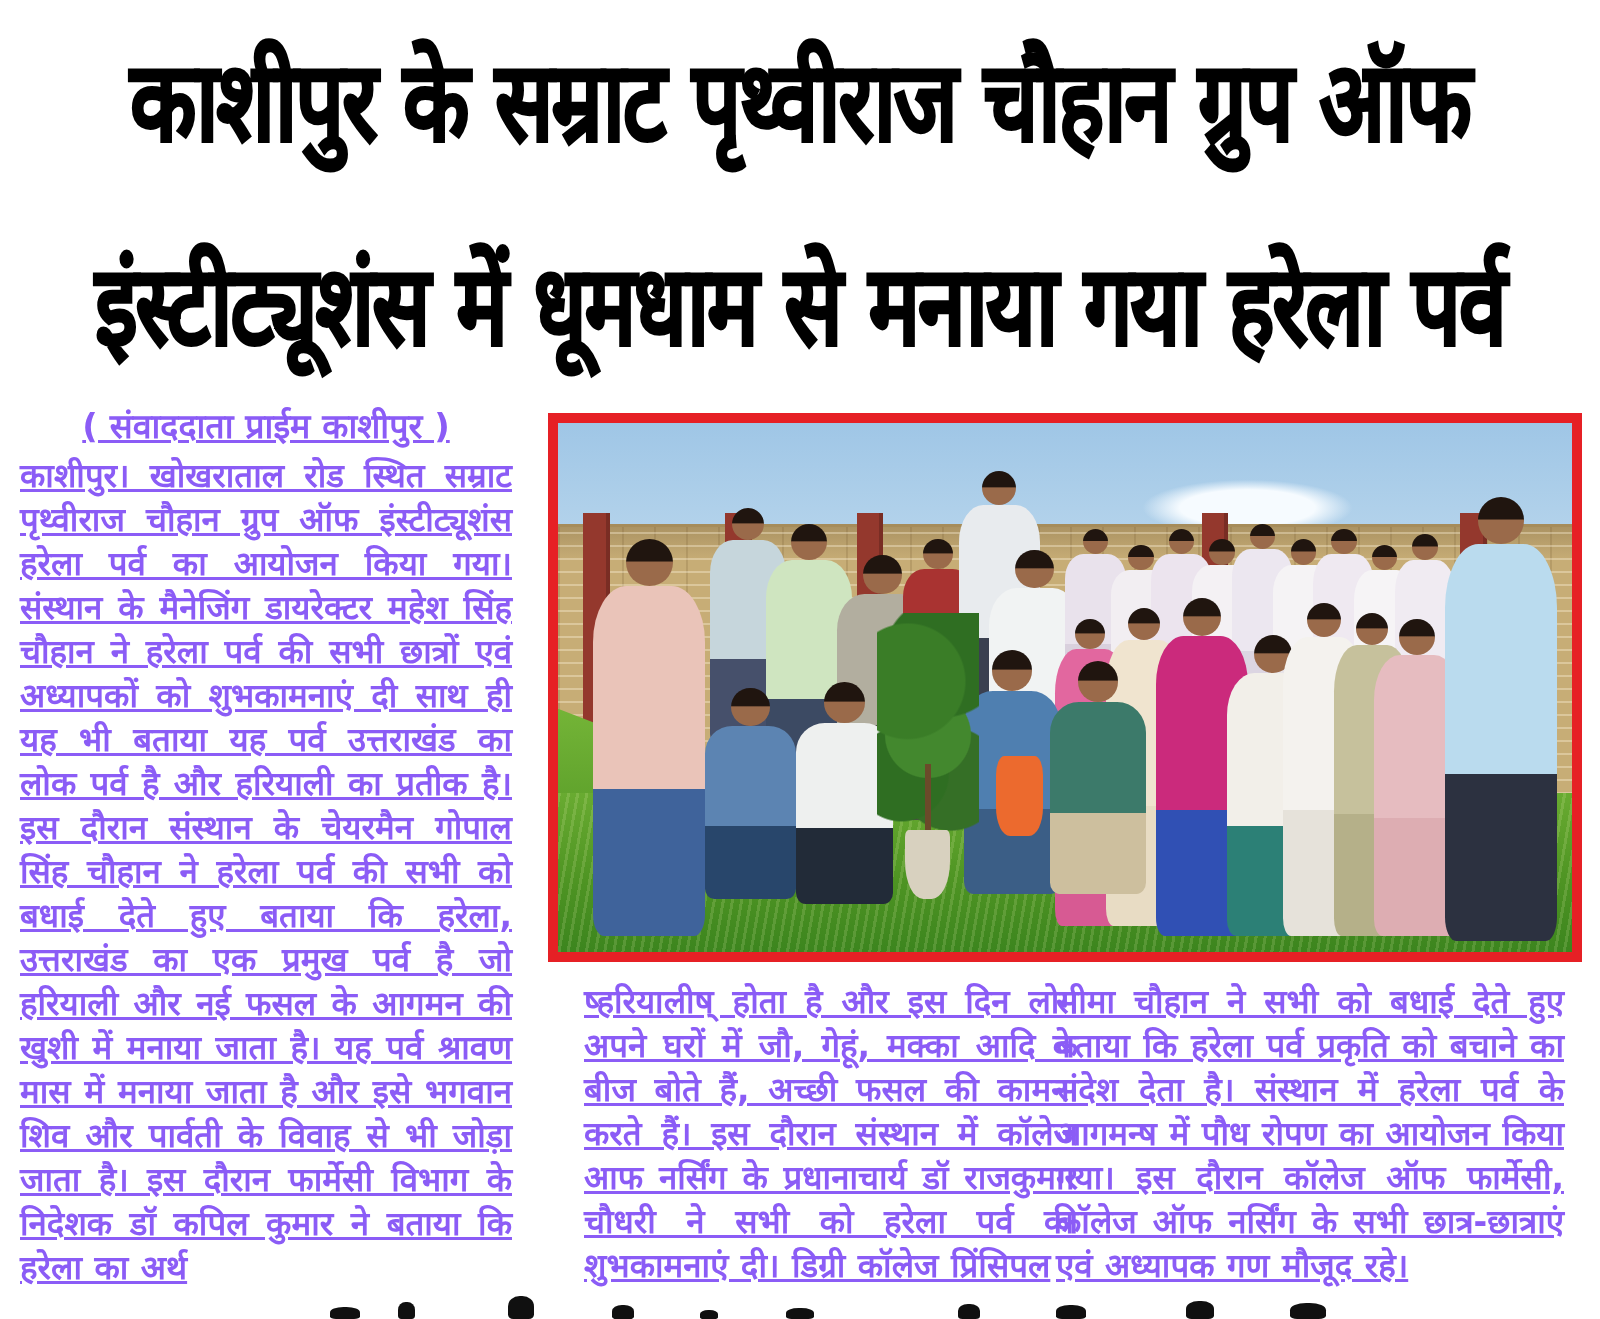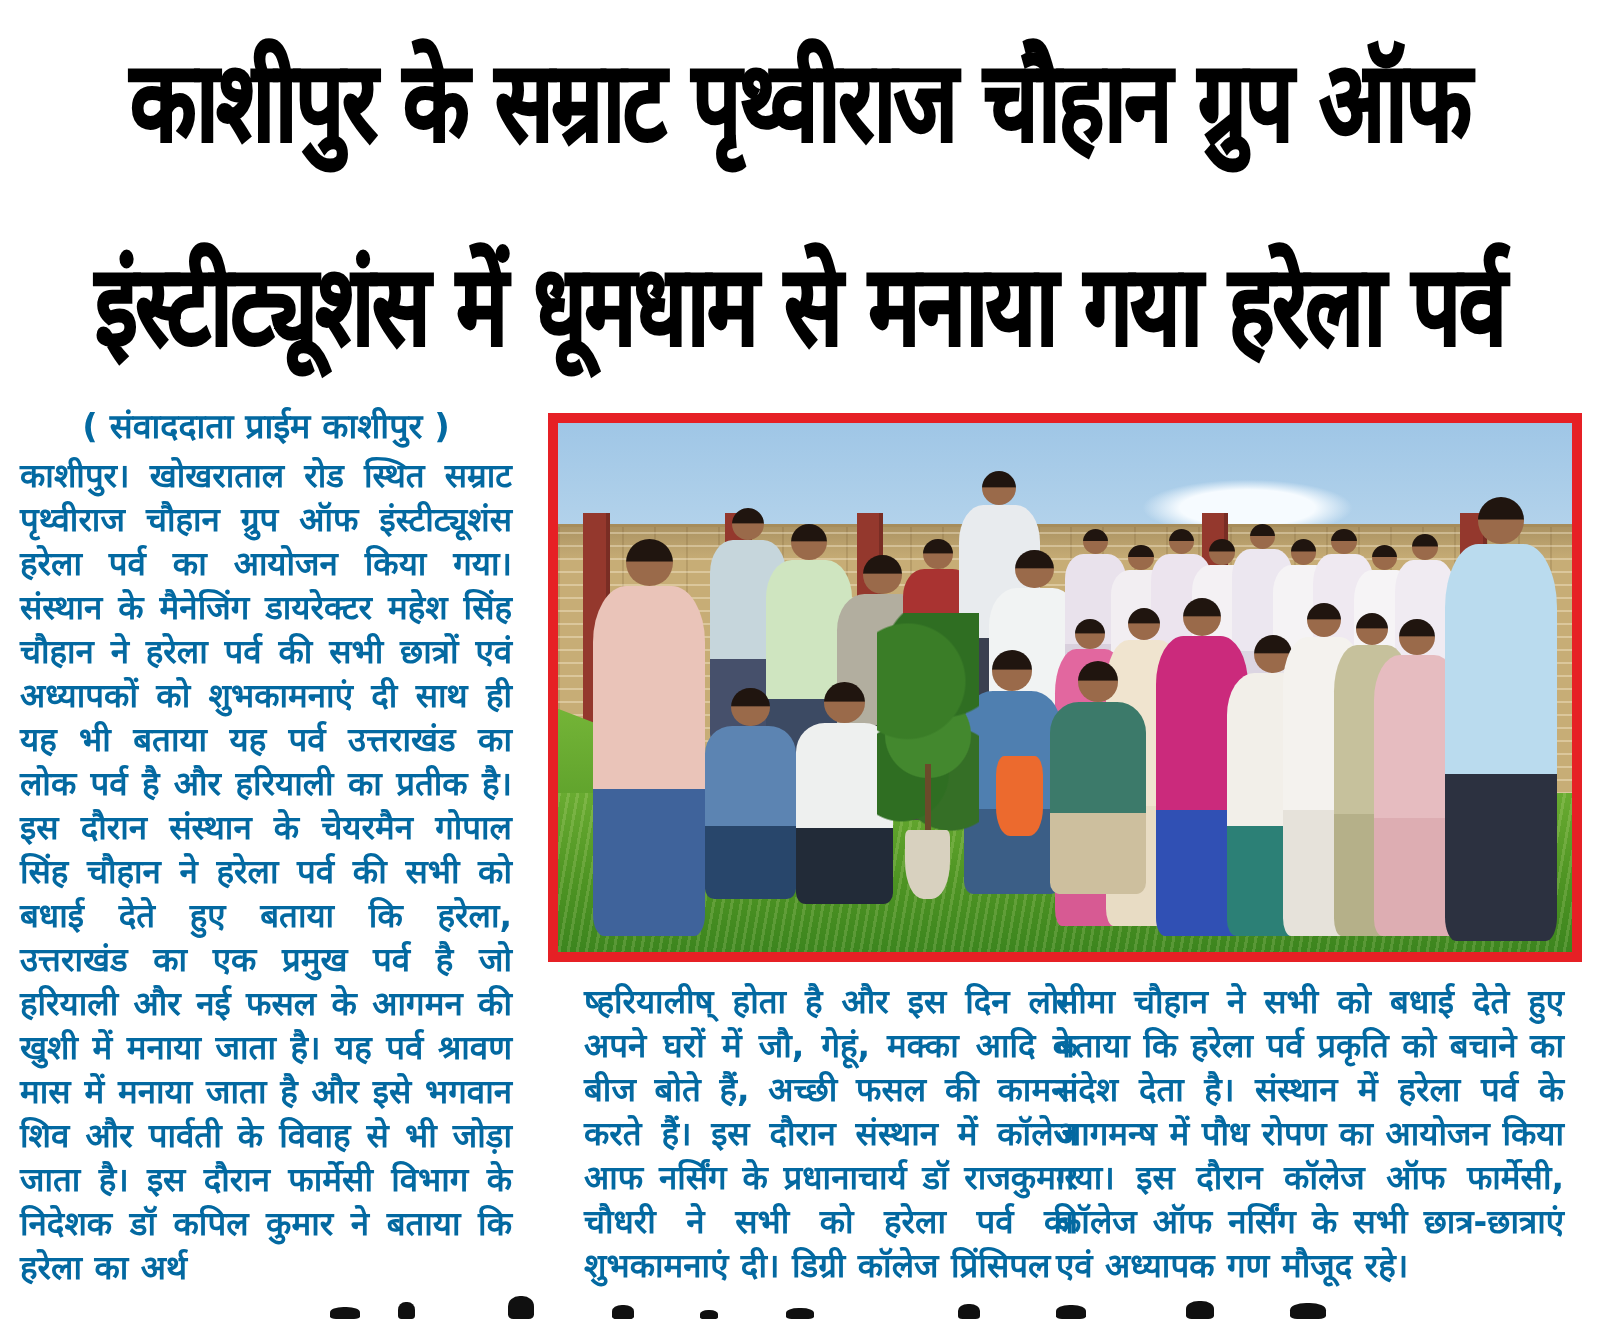--- a/index.html
+++ b/index.html
@@ -9,21 +9,21 @@
   
   .headline{position:absolute;left:0;width:100%;text-align:center;
             font-weight:900;font-size:86px;line-height:150px;letter-spacing:-2px;
             transform:scaleY(1.28);transform-origin:50% 10%;
             -webkit-text-stroke:2px #000;white-space:nowrap;}
   .hl1{top:10px;}
   .hl2{top:214px;}
 
   
   .col{position:absolute;font-size:33px;line-height:44px;text-align:justify;
-       font-weight:600;color:#0369a1;}
+       font-weight:600;color:#8b5cf6;text-decoration:underline;}
   .col-left{left:20px;top:402px;width:492px;height:900px;}
   .col-middle{left:546px;top:980px;width:494px;height:330px;margin-left:38px;}
   .col-right{left:1056px;top:980px;width:508px;height:330px;}
   .byline{font-size:34px;font-weight:bold;text-align:center;line-height:48px;margin-bottom:4px;}
   .body-text{word-spacing:1px;}
 
   
   .photo-frame{position:absolute;left:548px;top:413px;width:1034px;height:549px;
                border:10px solid #e62025;box-sizing:border-box;background:#cfe3f2;}
   .scene{position:absolute;inset:0;overflow:hidden;}

